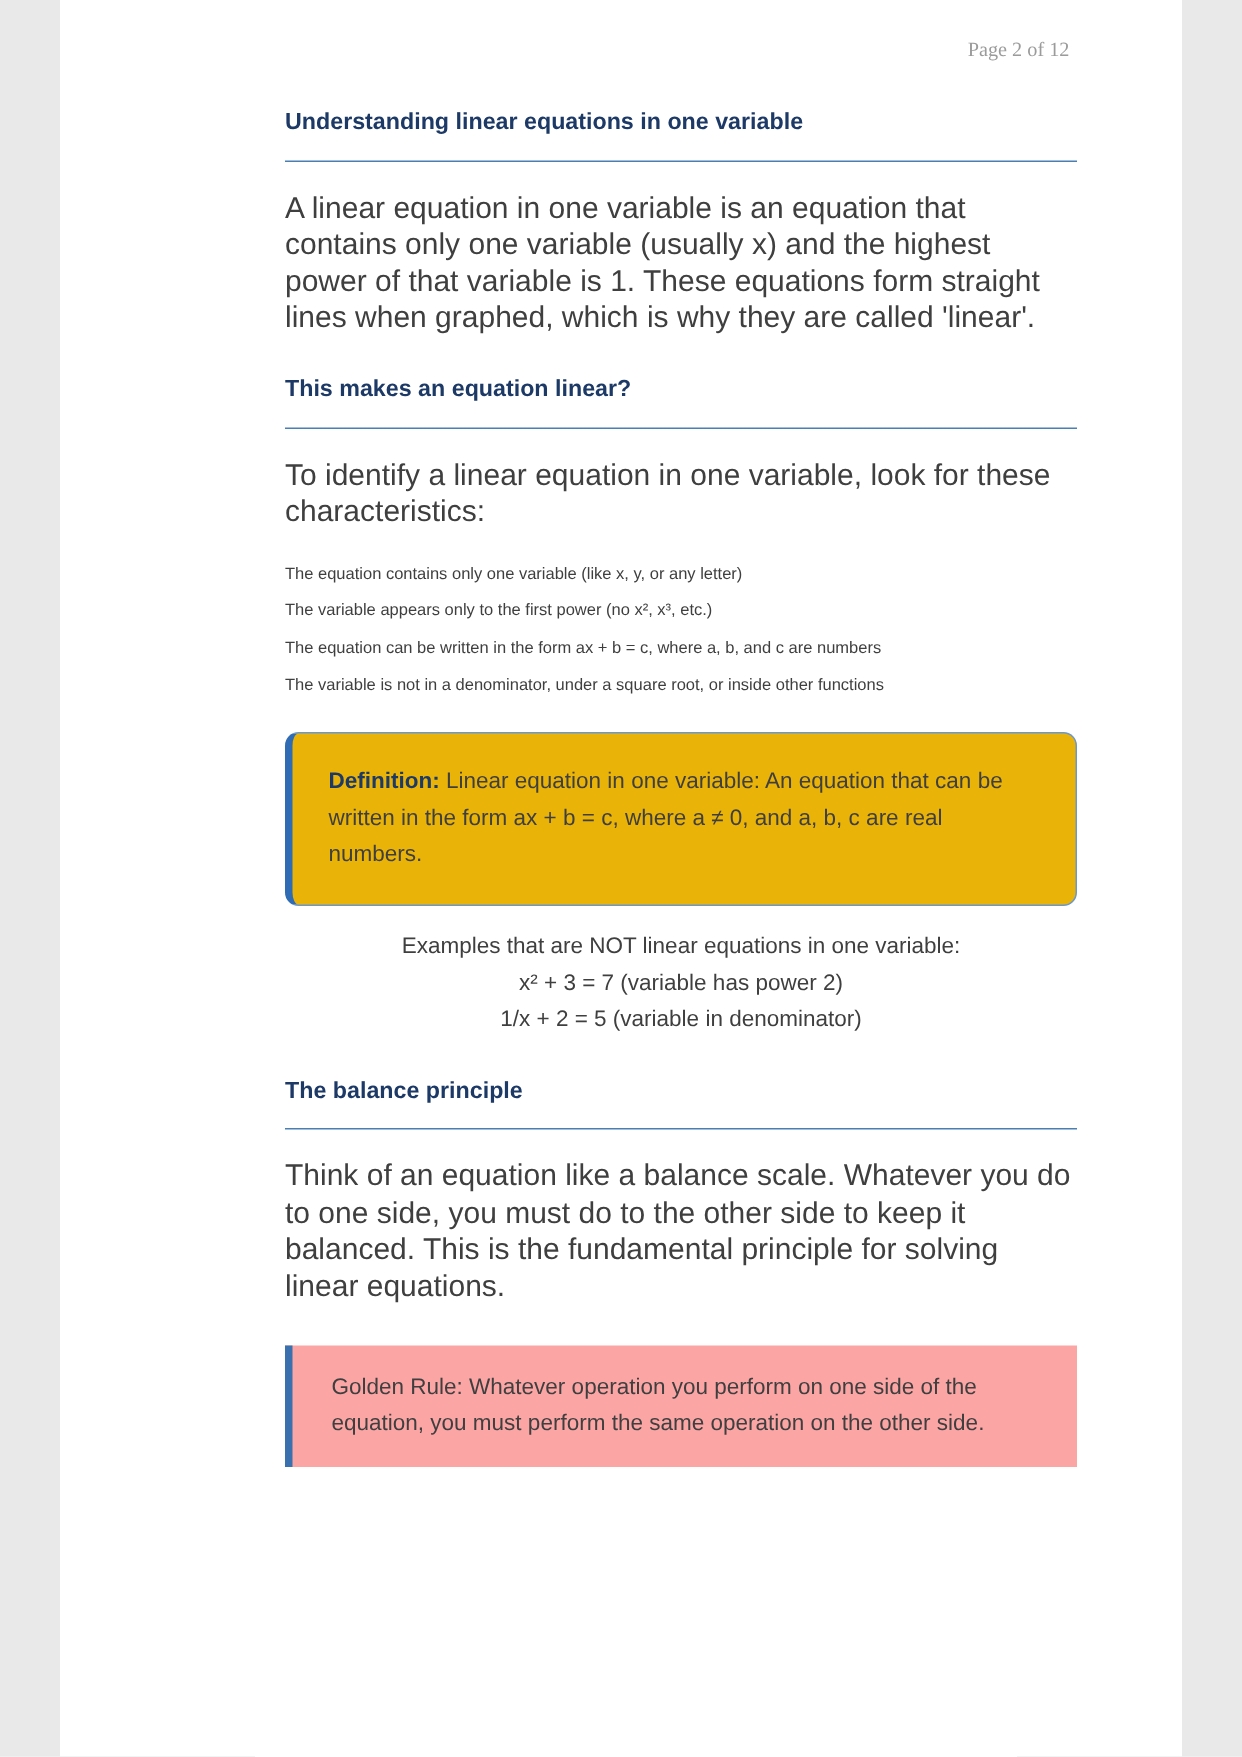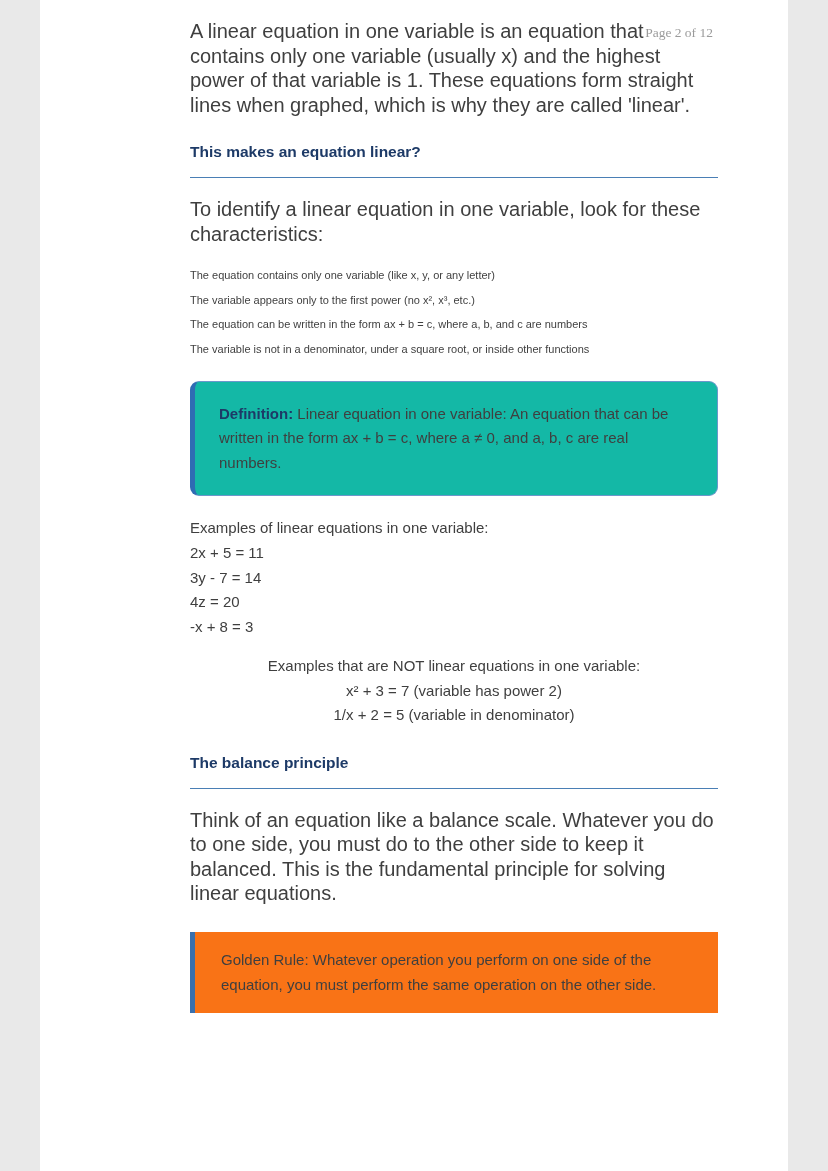--- a/index.html
+++ b/index.html
@@ -47,74 +47,68 @@
   .list-block div { white-space: pre-wrap; }
   .definition-box {
     margin-top: 19px;
     border: 1.5px solid #6b97cb;
     border-left: 5px solid #2f6cb3;
     border-radius: 9px;
     padding: 20px 24px;
     font-size: 15px;
     line-height: 24.6px;
     color: #3f3f3f;
-    background: #14b8a6;
+    background: #eab308;
   }
   .definition-box .def-label { font-weight: 700; color: #1d3a67; }
   .examples-block {
     font-size: 15px;
     line-height: 24.6px;
     color: #3f3f3f;
   }
   .examples-block.linear { margin-top: 20px; }
   .examples-block.not-linear { margin-top: 15px; text-align: center; }
   .note-box {
     margin-top: 26px;
-    background: #f97316;
+    background: #fca5a5;
     border-left: 5px solid #3a70ad;
     padding: 16px 26px;
     font-size: 15px;
     line-height: 24.6px;
     color: #3f3f3f;
   }
 </style>
 </head>
 <body>
 
 <div class="sheet">
 
   <div class="page-indicator">Page 2 of 12</div>
 
   <div class="content">
 
+    <div class="section-heading first">Understanding linear equations in one variable</div>
 
     <p class="body-text">A linear equation in one variable is an equation that contains only one variable (usually x) and the highest power of that variable is 1. These equations form straight lines when graphed, which is why they are called 'linear'.</p>
 
     <div class="section-heading">This makes an equation linear?</div>
 
     <p class="body-text">To identify a linear equation in one variable, look for these characteristics:</p>
 
     <div class="list-block">
       <div>The equation contains only one variable (like x, y, or any letter)</div>
       <div>The variable appears only to the first power (no x², x³, etc.)</div>
       <div>The equation can be written in the form ax + b = c, where a, b, and c are numbers</div>
       <div>The variable is not in a denominator, under a square root, or inside other functions</div>
     </div>
 
     <div class="definition-box">
       <span class="def-label">Definition:</span><span> Linear equation in one variable: An equation that can be written in the form ax + b = c, where a ≠ 0, and a, b, c are real numbers.</span>
     </div>
 
-    <div class="examples-block linear">
-      <div>Examples of linear equations in one variable:</div>
-      <div>2x + 5 = 11</div>
-      <div>3y - 7 = 14</div>
-      <div>4z = 20</div>
-      <div>-x + 8 = 3</div>
-    </div>
 
     <div class="examples-block not-linear">
       <div>Examples that are NOT linear equations in one variable:</div>
       <div>x² + 3 = 7 (variable has power 2)</div>
       <div>1/x + 2 = 5 (variable in denominator)</div>
     </div>
 
     <div class="section-heading">The balance principle</div>
 
     <p class="body-text">Think of an equation like a balance scale. Whatever you do to one side, you must do to the other side to keep it balanced. This is the fundamental principle for solving linear equations.</p>

